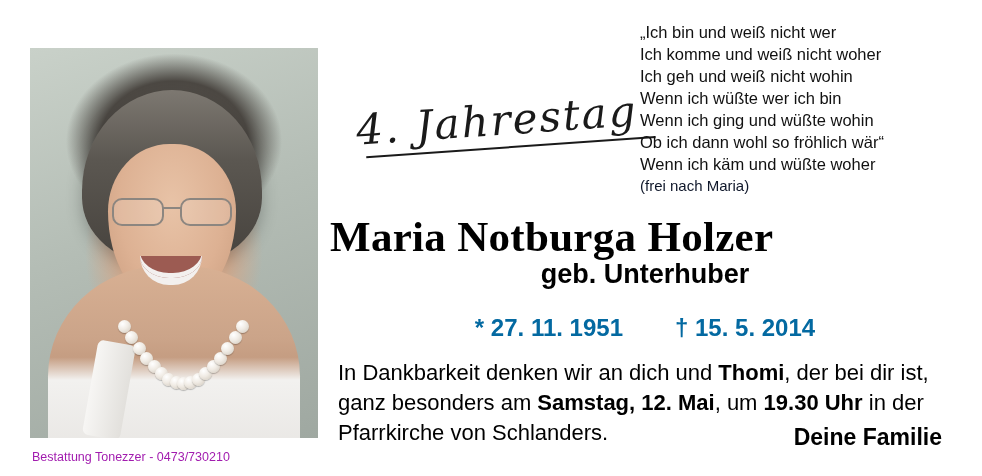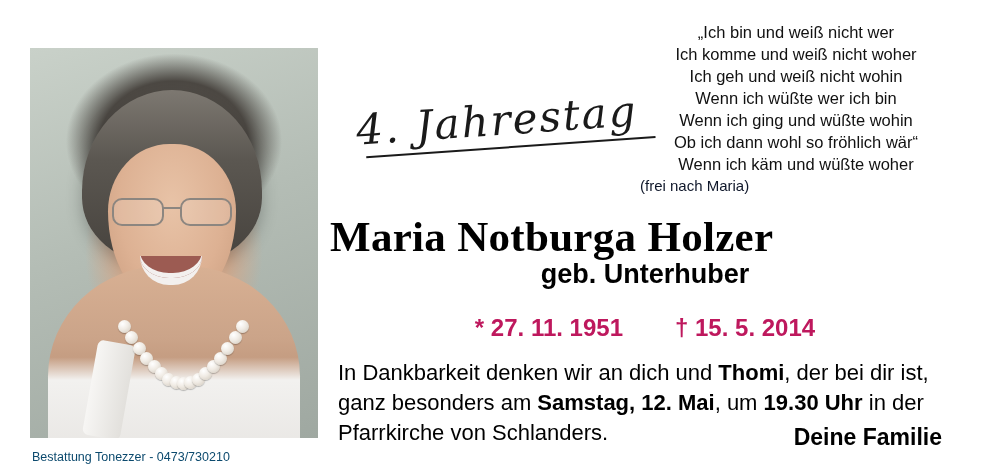--- a/index.html
+++ b/index.html
@@ -139,21 +139,21 @@
   #poem {
     position: absolute;
     right: 30px;
     top: 22px;
     width: 312px;
     font-size: 16.5px;
     line-height: 1.33;
     color: #111;
     text-align: left;
   }
-  #poem .line { white-space: nowrap; text-align: center; }
+  #poem .line { white-space: nowrap; }
   #poem-attr {
     font-size: 15px;
     color: #0f172a;
   }
   #name {
     position: absolute;
     left: 330px;
     right: 22px;
     top: 212px;
     text-align: left;
@@ -175,21 +175,21 @@
     color: #000;
   }
   #dates {
     position: absolute;
     left: 330px;
     right: 22px;
     top: 314px;
     text-align: center;
     font-size: 24px;
     font-weight: bold;
-    color: #be185d;
+    color: #0369a1;
   }
   #dates .gap { display: inline-block; width: 52px; }
   #message {
     position: absolute;
     left: 338px;
     right: 24px;
     top: 358px;
     font-size: 22px;
     line-height: 1.36;
     color: #000;
@@ -201,21 +201,21 @@
     top: 424px;
     font-size: 23px;
     font-weight: bold;
     color: #000;
   }
   #credit {
     position: absolute;
     left: 32px;
     top: 450px;
     font-size: 12.5px;
-    color: #0c4a6e;
+    color: #a21caf;
   }
 </style>
 </head>
 <body>
 
 <div id="card">
 
   <div id="portrait-wrap">
     <div id="portrait">
       <div id="hair"></div>

